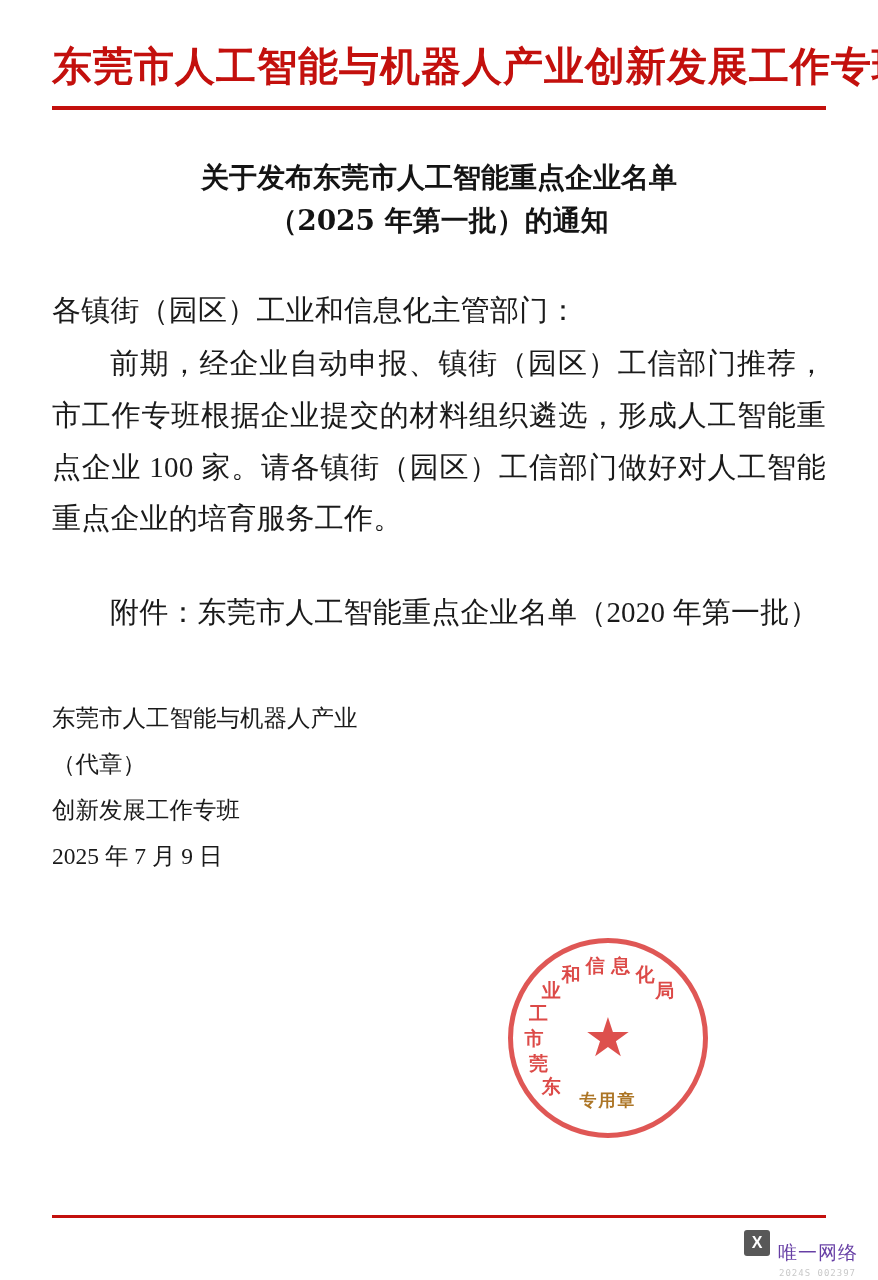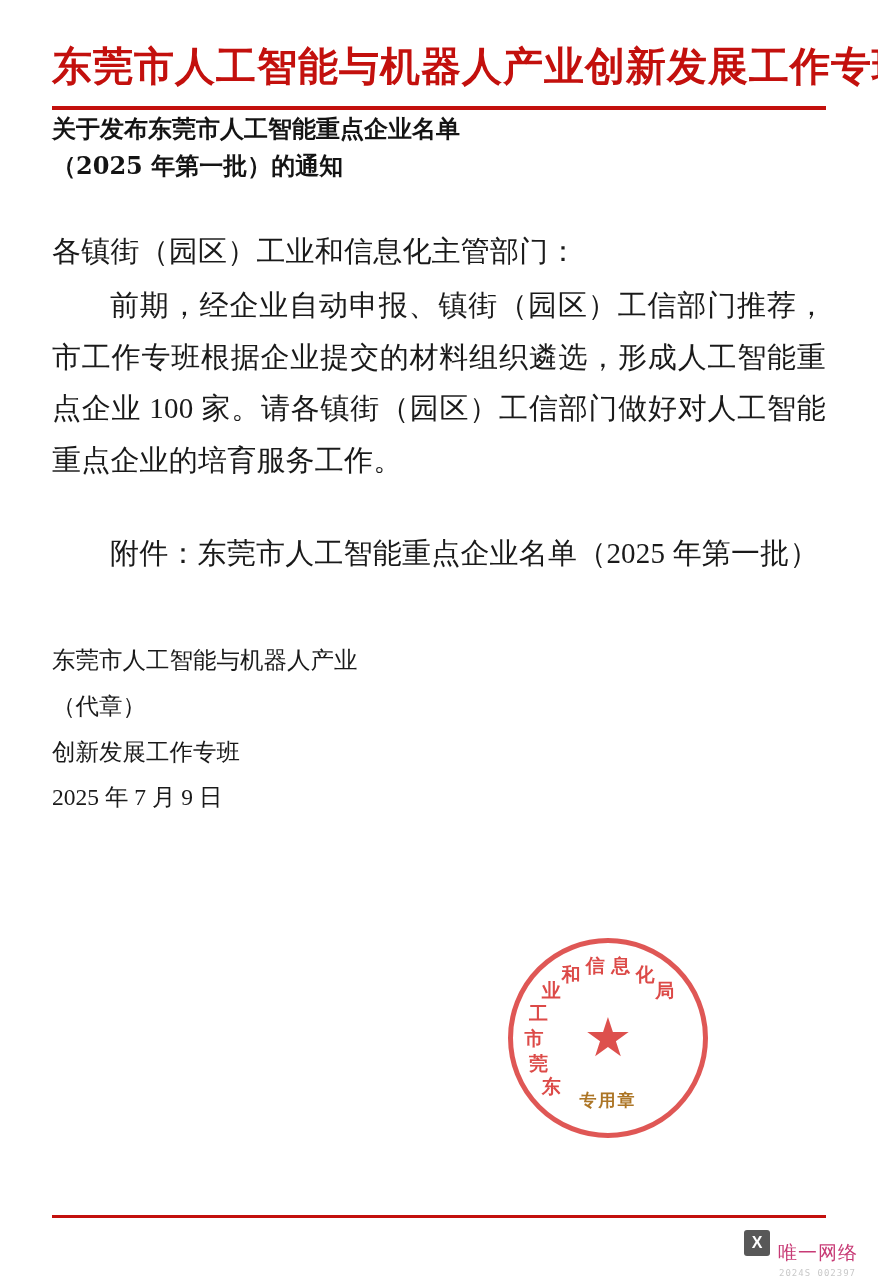--- a/index.html
+++ b/index.html
@@ -40,24 +40,25 @@
   }
   .masthead-rule {
     margin-top: 18px;
     height: 4px;
     background: #c3100d;
     width: 100%;
   }
 
   
   .doc-title {
-    text-align: left;
+    margin-top: 46px;
+    text-align: center;
     font-family: "DejaVu Serif", "Liberation Serif", serif;
     font-weight: bold;
-    font-size: 24px;
+    font-size: 28px;
     line-height: 1.55;
     color: #141414;
   }
   .doc-title .line2 {
     display: block;
   }
 
   
   .body-wrap {
     margin-top: 42px;
@@ -182,21 +183,21 @@
     font-weight: bold;
     font-family: "Liberation Sans", sans-serif;
     display: flex;
     align-items: center;
     justify-content: center;
     border-radius: 3px;
   }
   .wm-text {
     font-family: "Liberation Sans", sans-serif;
     font-size: 19px;
-    color: #be185d;
+    color: #4c1d95;
     letter-spacing: 1px;
     margin-top: 20px;
   }
   .wm-id {
     position: absolute;
     right: 22px;
     bottom: 2px;
     font-family: "DejaVu Sans Mono", monospace;
     font-size: 9px;
     color: #c9c9c9;
@@ -214,21 +215,21 @@
   </div>
 
   <div class="doc-title">
     <span class="line1">关于发布东莞市人工智能重点企业名单</span>
     <span class="line2">（2025 年第一批）的通知</span>
   </div>
 
   <div class="body-wrap">
     <p class="salutation">各镇街（园区）工业和信息化主管部门：</p>
     <p class="para">前期，经企业自动申报、镇街（园区）工信部门推荐，市工作专班根据企业提交的材料组织遴选，形成人工智能重点企业 100 家。请各镇街（园区）工信部门做好对人工智能重点企业的培育服务工作。</p>
-    <p class="attachment">附件：东莞市人工智能重点企业名单（2025 年第一批）</p>
+    <p class="attachment">附件：东莞市人工智能重点企业名单（2020 年第一批）</p>
   </div>
 
   <div class="seal">
     <div class="seal-ring"></div>
     <div class="seal-text">
       <div class="seal-ch" style="transform: rotate(-130deg) translateY(-74px) rotate(130deg);">东</div>
       <div class="seal-ch" style="transform: rotate(-110deg) translateY(-74px) rotate(110deg);">莞</div>
       <div class="seal-ch" style="transform: rotate(-90deg) translateY(-74px) rotate(90deg);">市</div>
       <div class="seal-ch" style="transform: rotate(-70deg) translateY(-74px) rotate(70deg);">工</div>
       <div class="seal-ch" style="transform: rotate(-50deg) translateY(-74px) rotate(50deg);">业</div>

